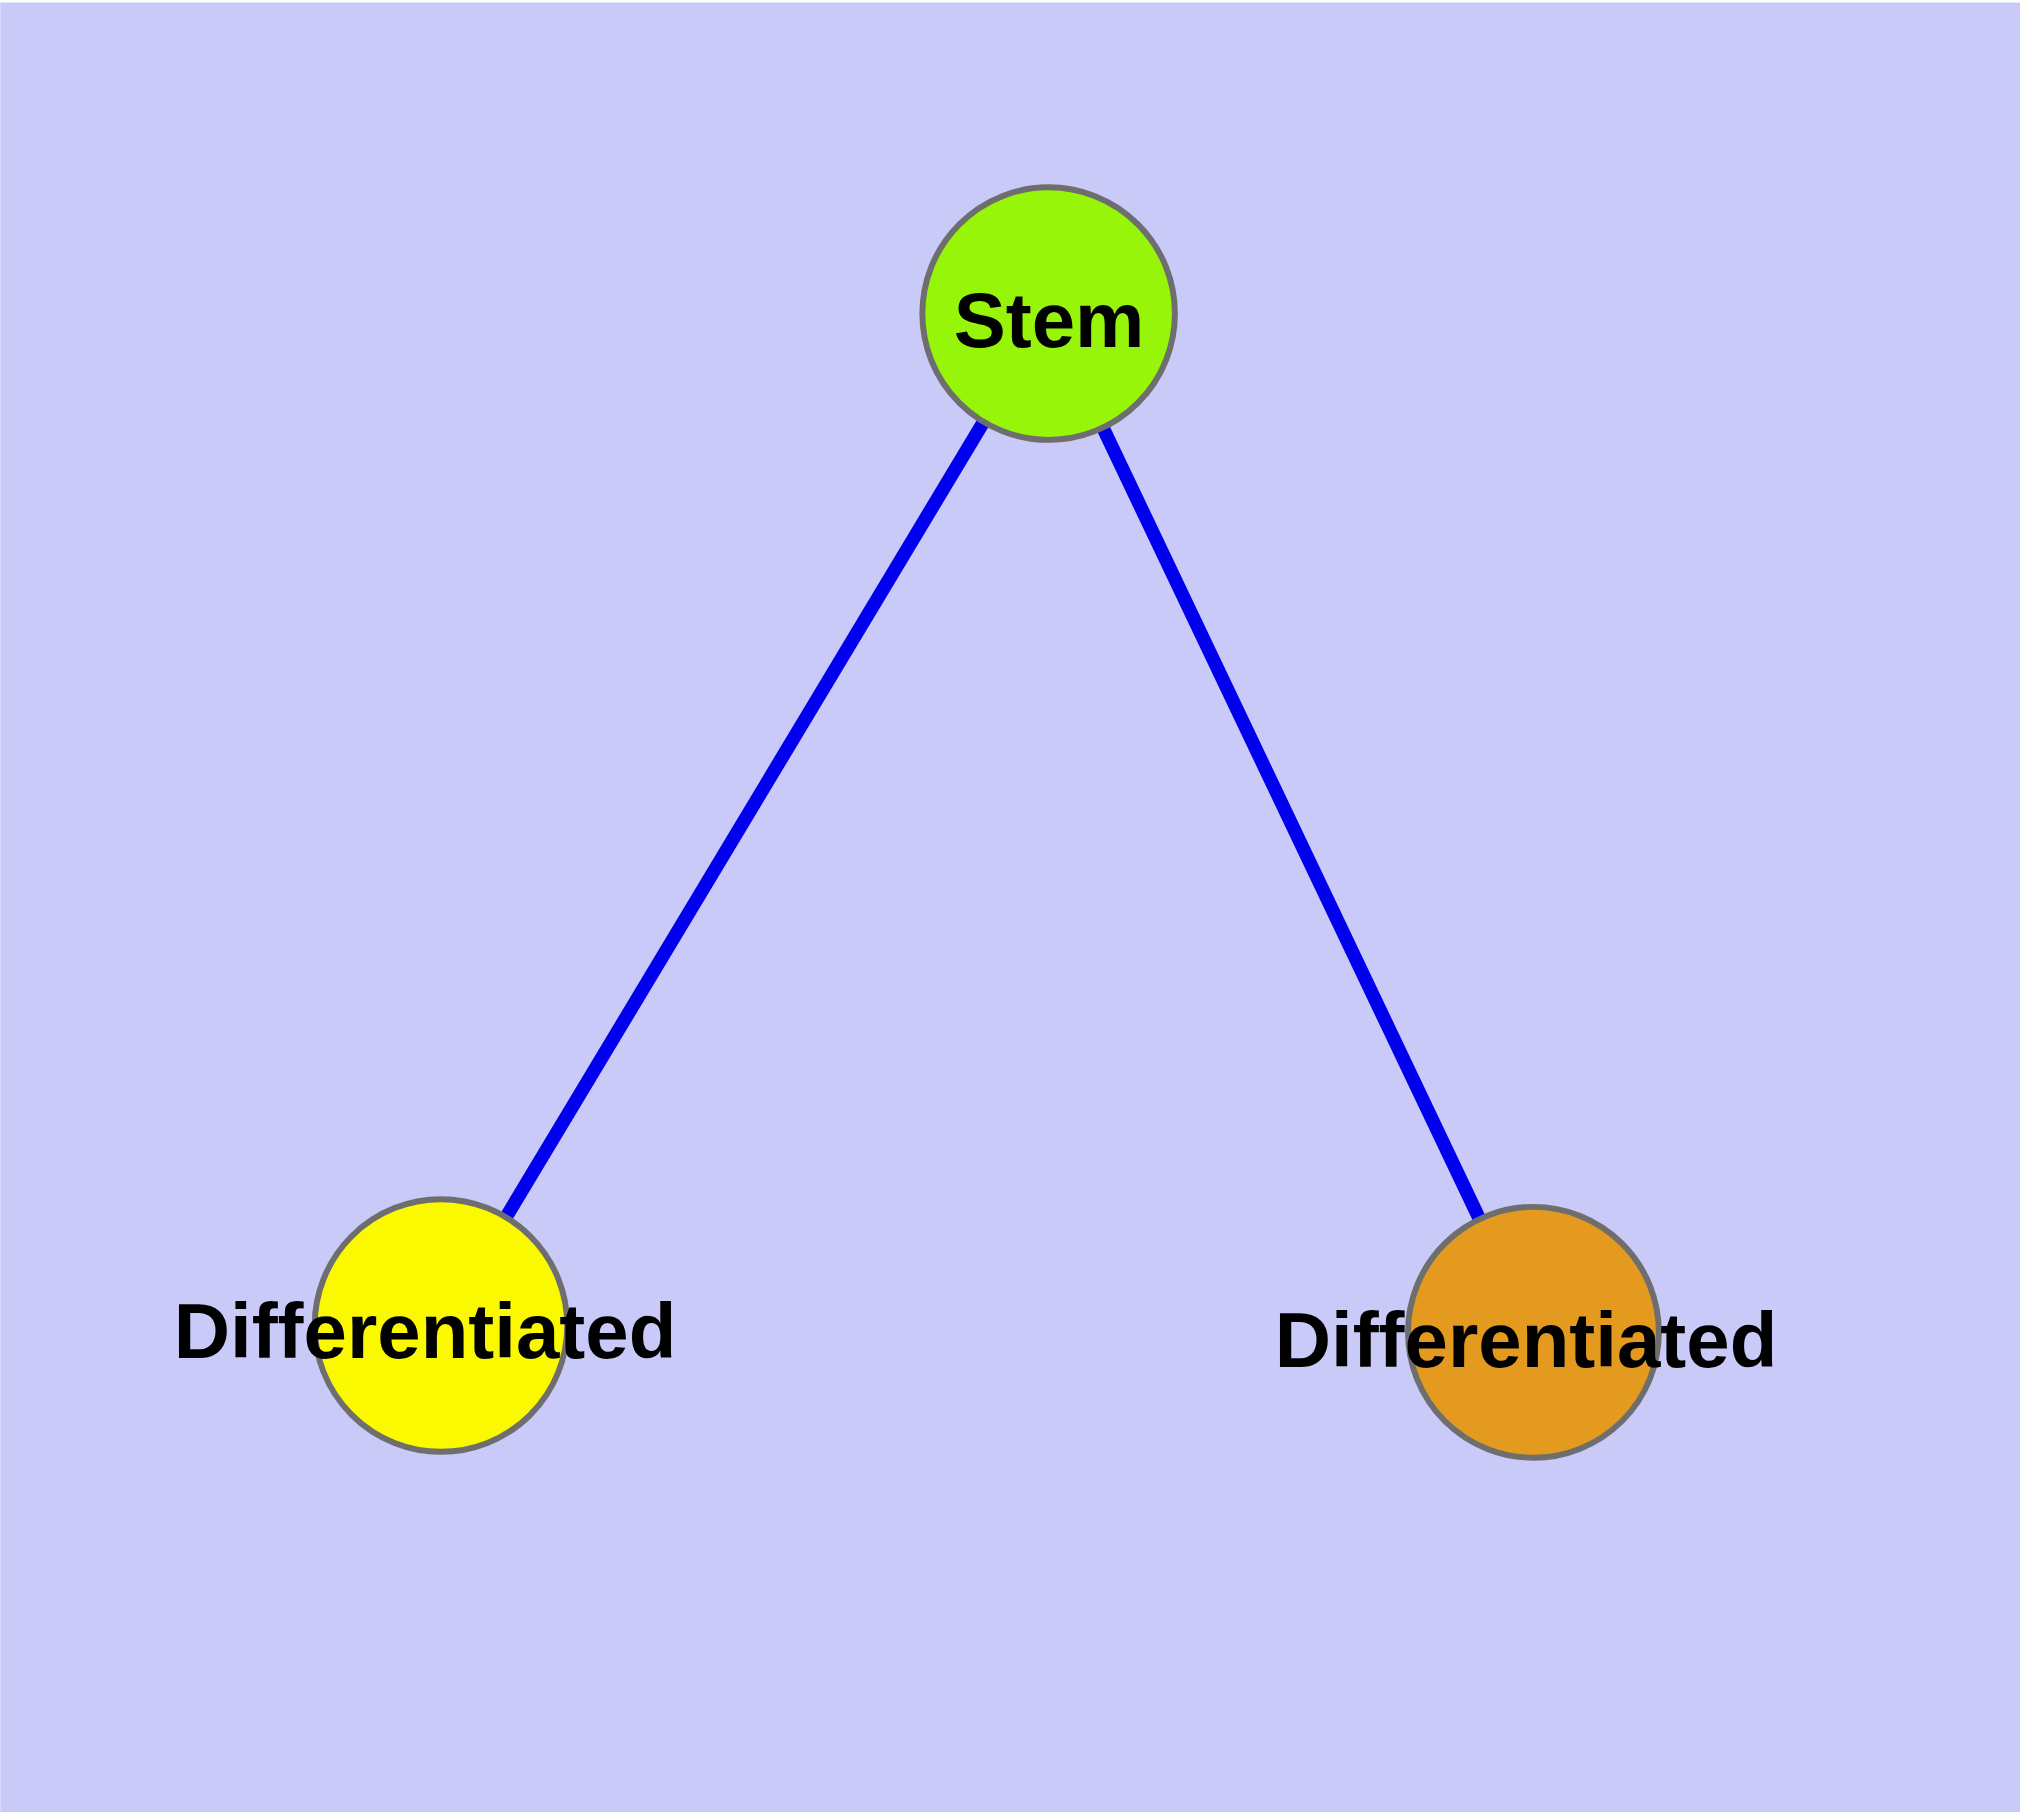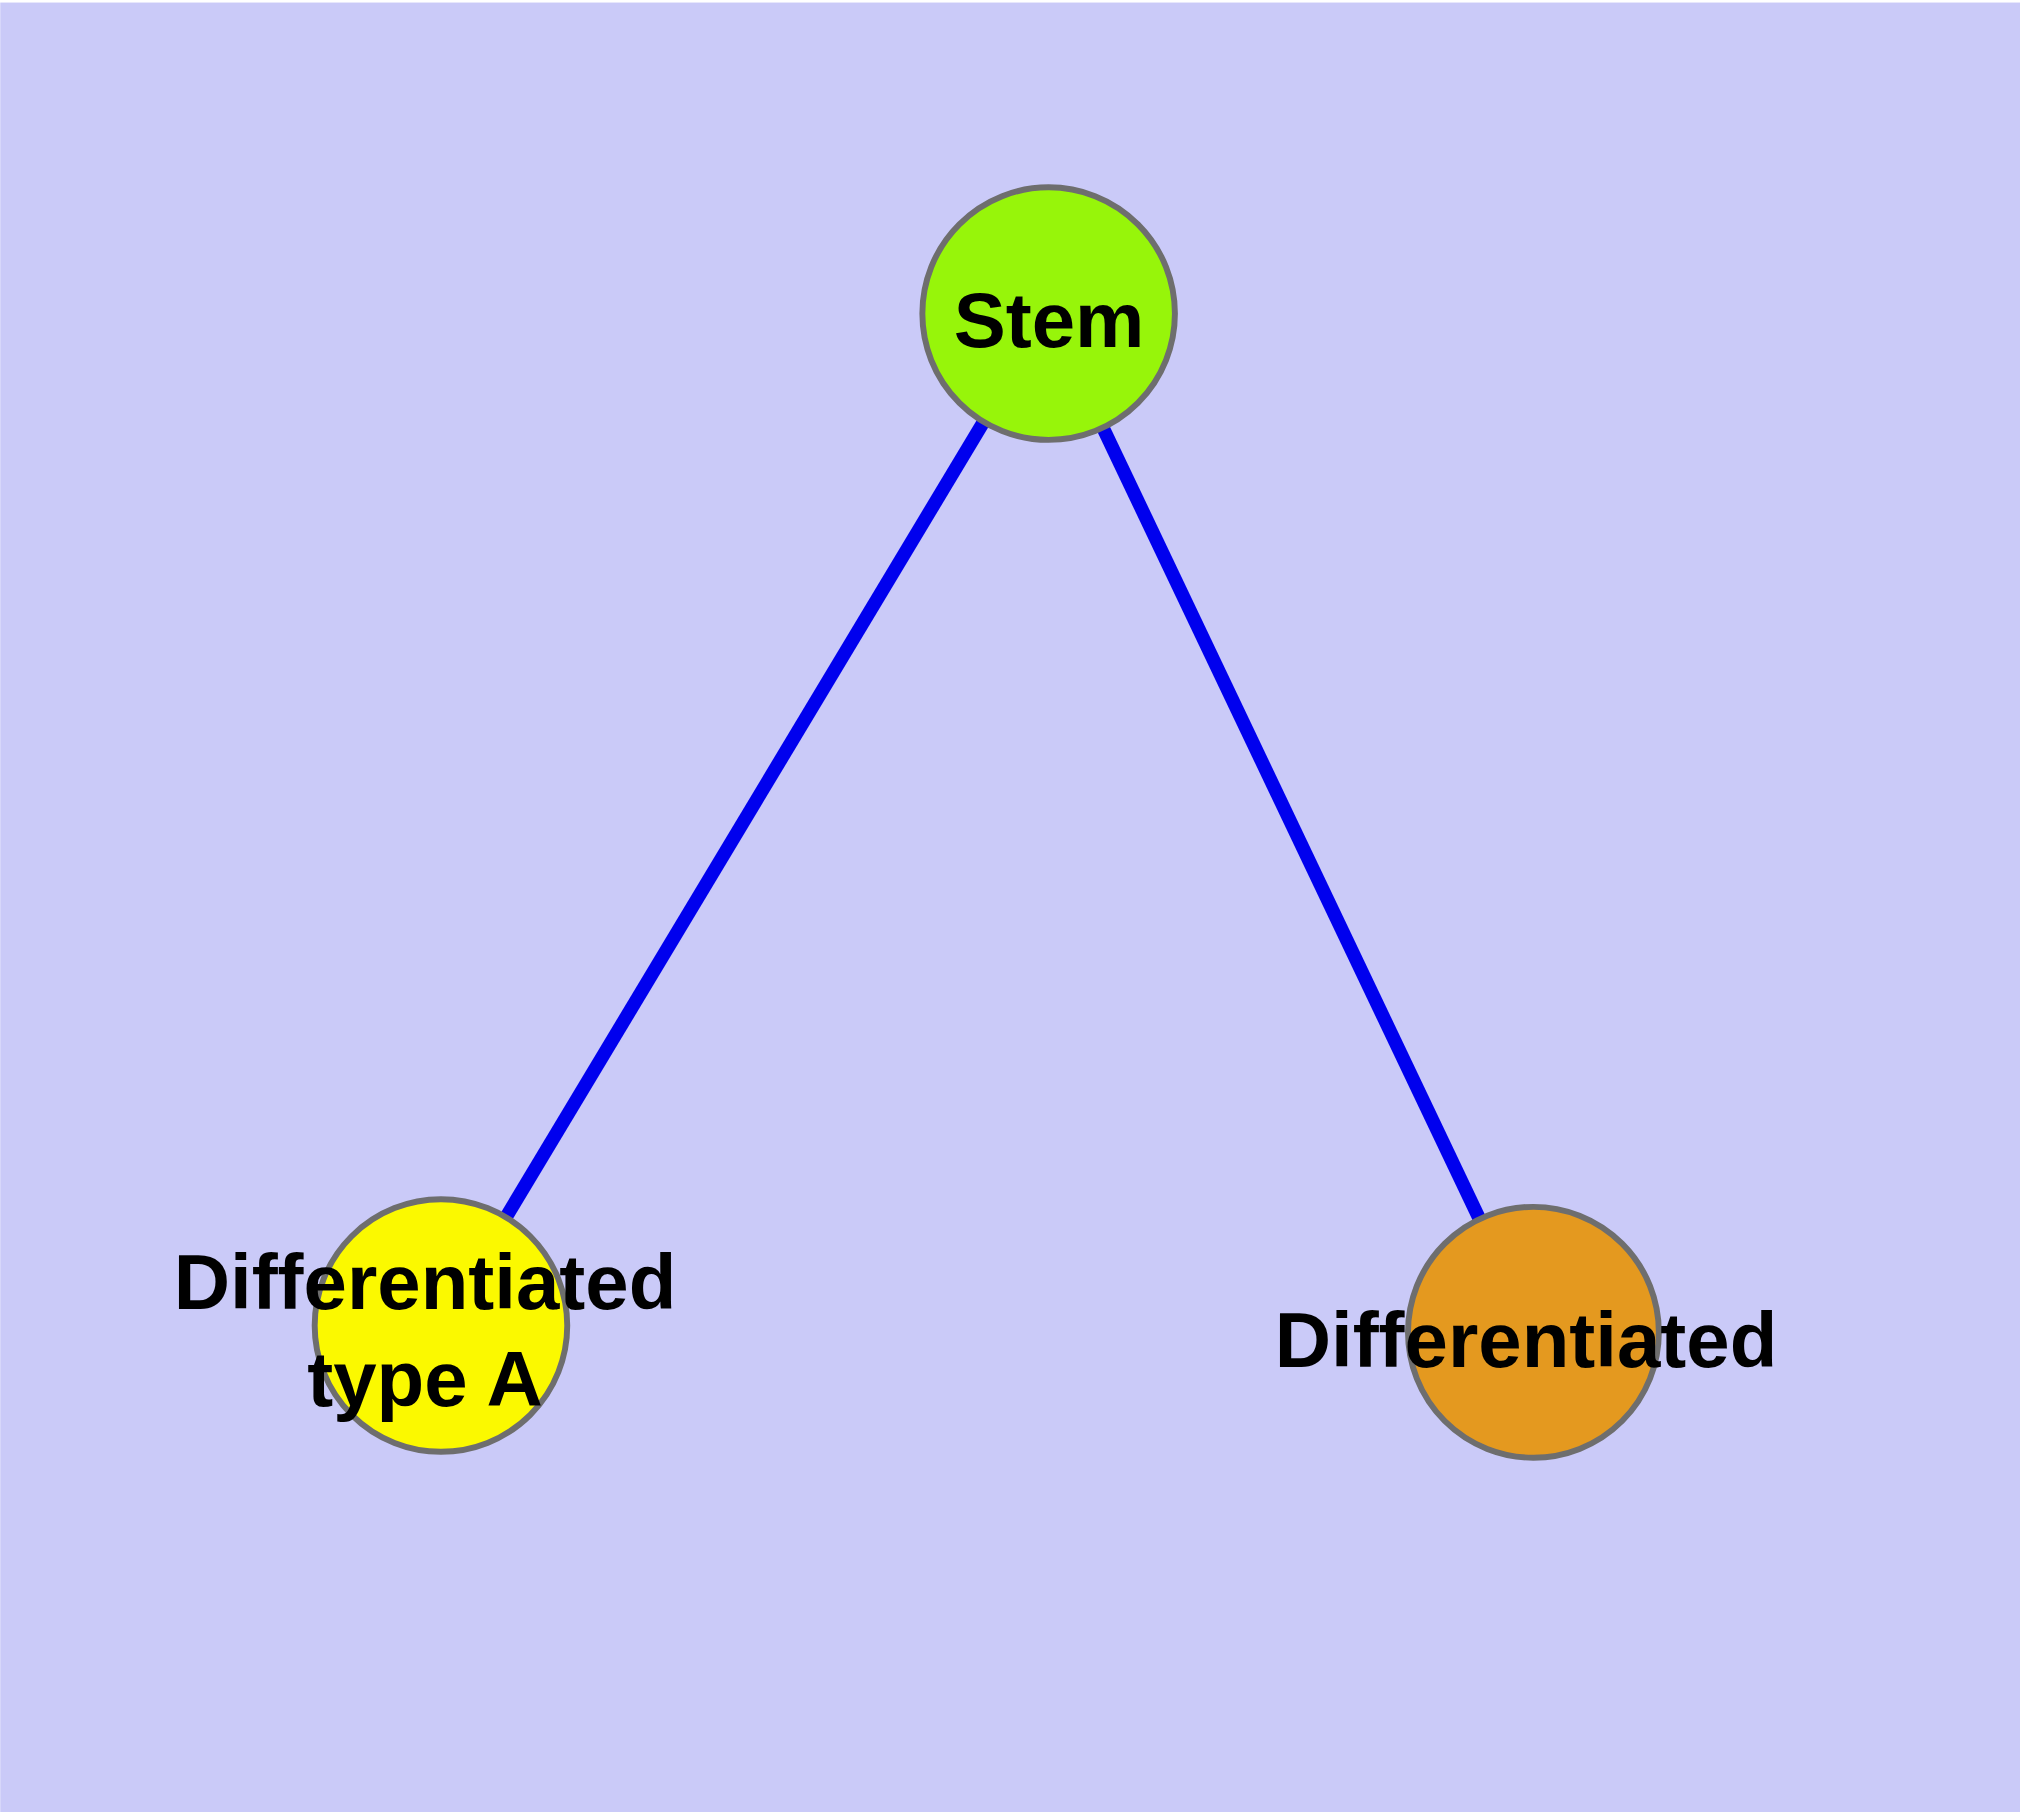--- a/index.html
+++ b/index.html
@@ -63,21 +63,20 @@
     </g>
   </svg>
 
   <div id="label-stem" class="node-label">
     <span class="label-line">Stem</span>
     <span class="label-line"></span>
   </div>
 
   <div id="label-diff-a" class="node-label">
     <span class="label-line">Differentiated</span>
-    <span class="label-line">type A</span>
   </div>
 
   <div id="label-diff-b" class="node-label">
     <span class="label-line">Differentiated</span>
   </div>
 
 </div>
 
 
 </body></html>

